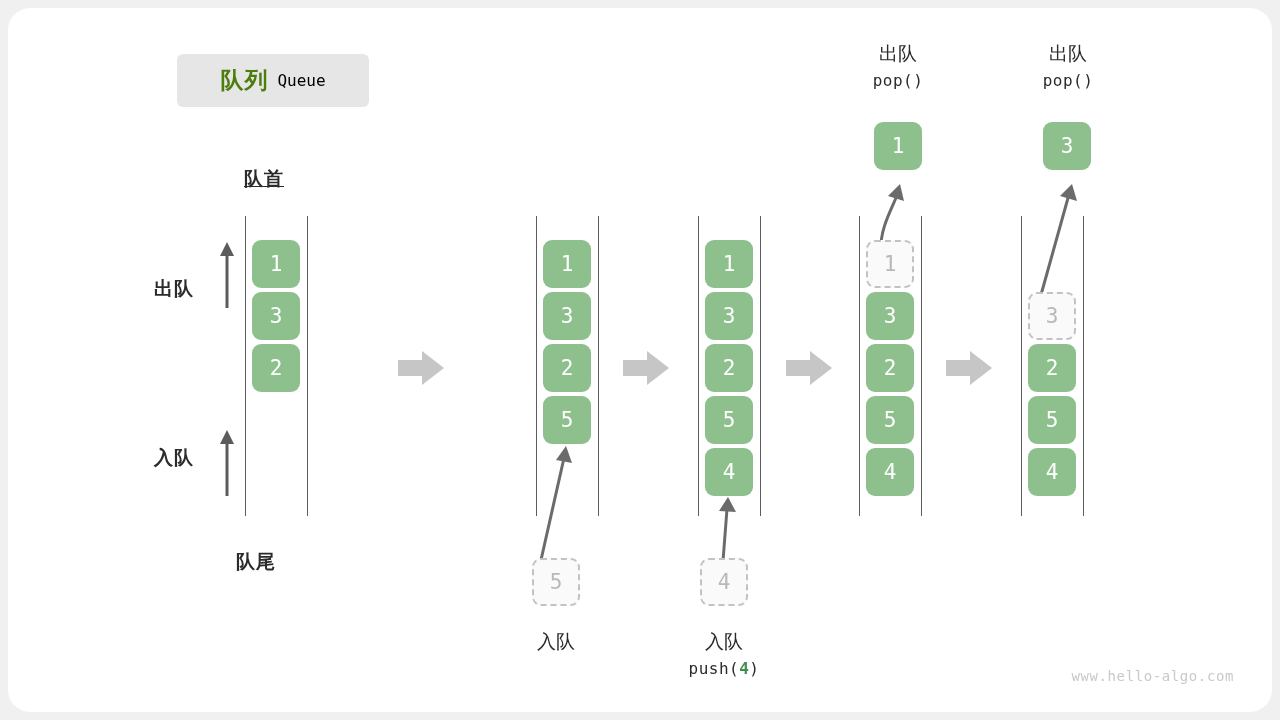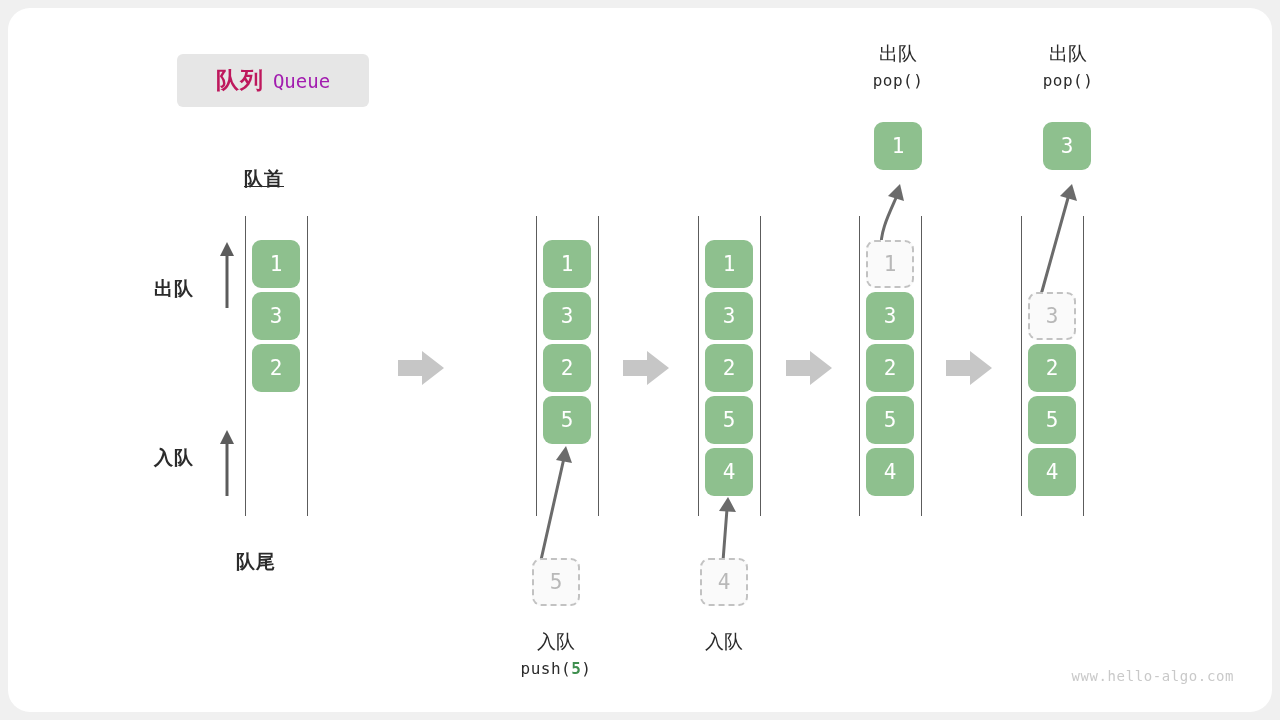--- a/index.html
+++ b/index.html
@@ -43,27 +43,27 @@
     background: #e6e6e6;
     border-radius: 6px;
     display: flex;
     align-items: center;
     justify-content: center;
     gap: 9px;
   }
   #title-badge .t-cn {
     font-size: 23px;
     font-weight: bold;
-    color: #be185d;
+    color: #4d7c0f;
     letter-spacing: 1px;
     font-family: "Liberation Sans", "DejaVu Sans", sans-serif;
   }
   #title-badge .t-en {
-    font-size: 19px;
-    color: #a21caf;
+    font-size: 16px;
+    color: #000000;
     font-family: "DejaVu Sans Mono", "Liberation Mono", monospace;
   }
 
   
   .cn-label {
     position: absolute;
     font-size: 19px;
     font-weight: bold;
     color: #2b2b2b;
     letter-spacing: 1px;
@@ -203,21 +203,20 @@
 
     <svg class="dir-arrow" style="left:520px; top:430px;" width="60" height="125">
       <line x1="13" y1="122" x2="36" y2="20" stroke="#6b6b6b" stroke-width="3" stroke-linecap="round"></line>
       <polygon points="38,8 28,22 44,25" fill="#6b6b6b"></polygon>
     </svg>
 
     <div class="cell ghost" style="left:524px; top:550px;">5</div>
 
     <div class="op-label" style="left:460px; top:620px; width:176px;">
       <span class="op-cn">入队</span>
-      <span class="op-code"><span>push(</span><span class="hl">5</span><span>)</span></span>
     </div>
 
     <svg class="step-arrow" style="left:615px; top:340px;" viewBox="0 0 46 40">
       <polygon points="0,12 24,12 24,3 46,20 24,37 24,28 0,28" fill="#c6c6c6"></polygon>
     </svg>
 
     <div class="queue-col" style="left:690px; top:208px; width:64px; height:300px;">
       <div class="rail" style="left:0px;  top:0px; height:300px;"></div>
       <div class="rail" style="left:62px; top:0px; height:300px;"></div>
       <div class="cell solid" style="left:7px; top:24px;">1</div>
@@ -229,20 +228,21 @@
 
     <svg class="dir-arrow" style="left:688px; top:483px;" width="50" height="72">
       <line x1="27" y1="70" x2="31" y2="18" stroke="#6b6b6b" stroke-width="3" stroke-linecap="round"></line>
       <polygon points="32,6 23,20 40,21" fill="#6b6b6b"></polygon>
     </svg>
 
     <div class="cell ghost" style="left:692px; top:550px;">4</div>
 
     <div class="op-label" style="left:628px; top:620px; width:176px;">
       <span class="op-cn">入队</span>
+      <span class="op-code"><span>push(</span><span class="hl">4</span><span>)</span></span>
     </div>
 
     <svg class="step-arrow" style="left:778px; top:340px;" viewBox="0 0 46 40">
       <polygon points="0,12 24,12 24,3 46,20 24,37 24,28 0,28" fill="#c6c6c6"></polygon>
     </svg>
 
     <div class="op-label" style="left:818px; top:32px; width:144px;">
       <span class="op-cn">出队</span>
       <span class="op-code">pop()</span>
     </div>

